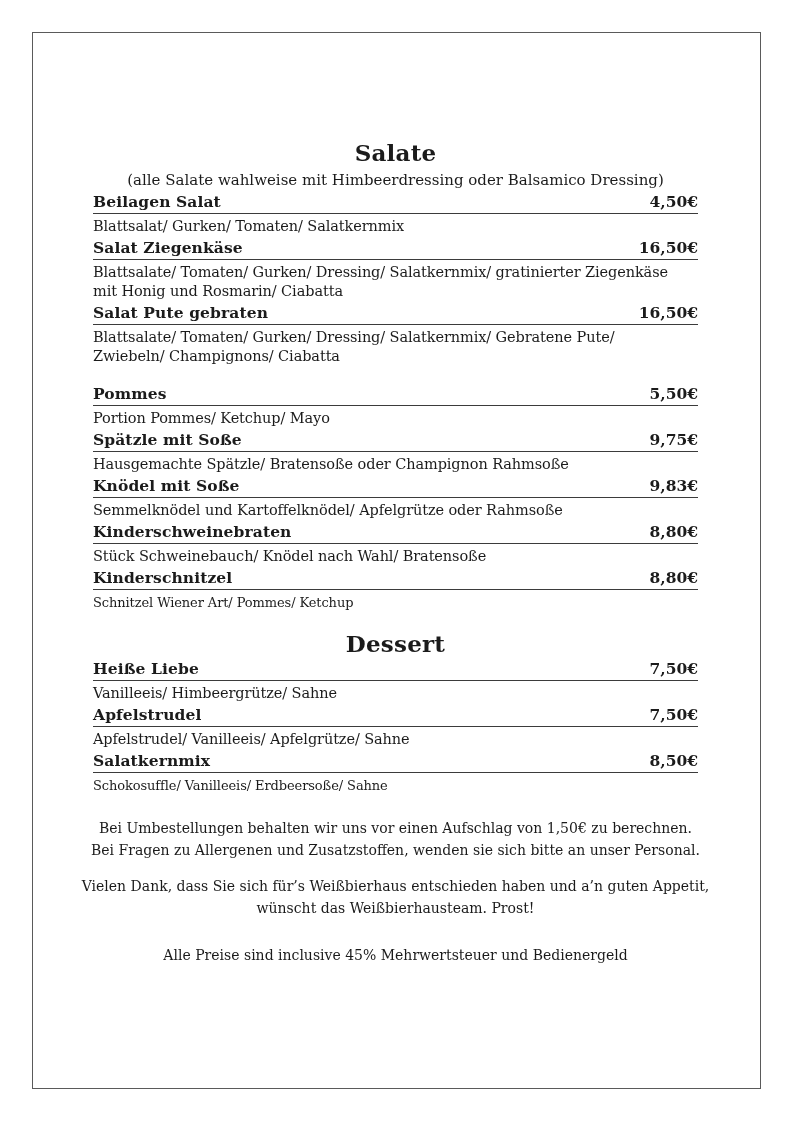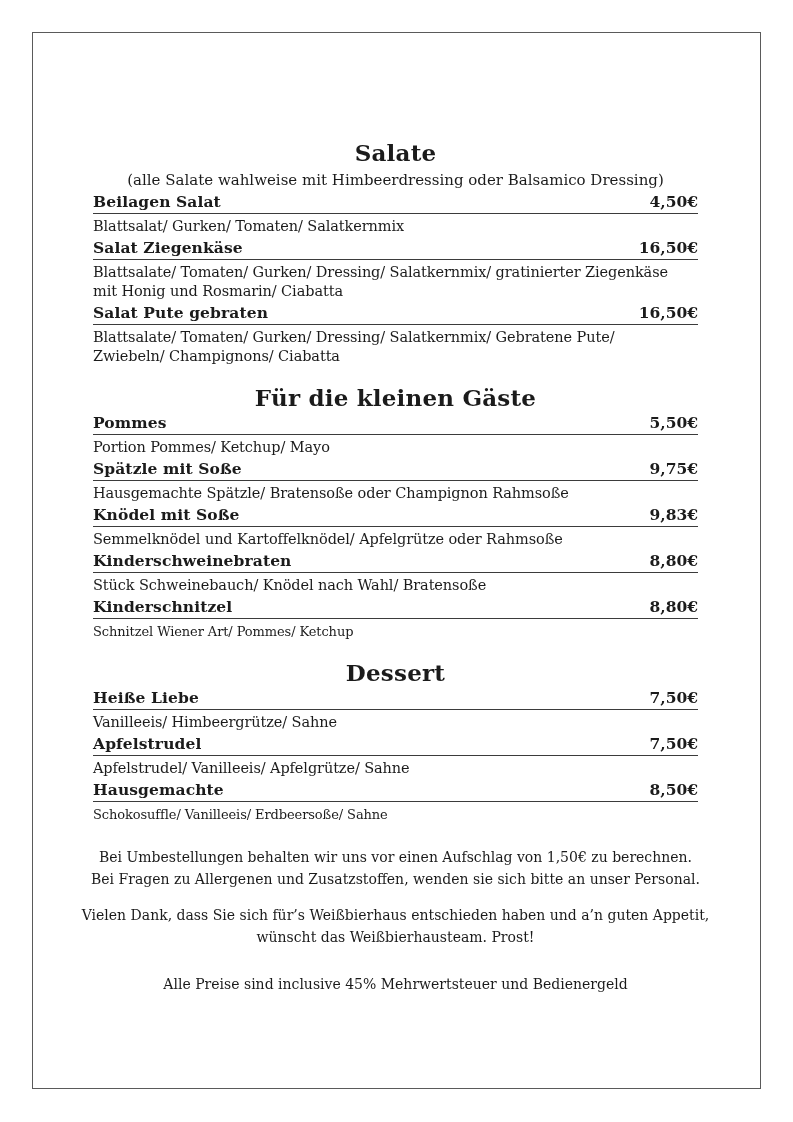--- a/index.html
+++ b/index.html
@@ -101,21 +101,20 @@
       <div class="item-header">
         <span class="item-name">Salat Pute gebraten</span>
         <span class="item-price">16,50€</span>
       </div>
       <div class="item-desc">Blattsalate/ Tomaten/ Gurken/ Dressing/ Salatkernmix/ Gebratene Pute/
 Zwiebeln/ Champignons/ Ciabatta</div>
     </div>
   </div>
 
   <div class="section">
-    <div class="section-title">Für die kleinen Gäste</div>
 
     <div class="menu-item">
       <div class="item-header">
         <span class="item-name">Pommes</span>
         <span class="item-price">5,50€</span>
       </div>
       <div class="item-desc">Portion Pommes/ Ketchup/ Mayo</div>
     </div>
 
     <div class="menu-item">
@@ -165,21 +164,21 @@
     <div class="menu-item">
       <div class="item-header">
         <span class="item-name">Apfelstrudel</span>
         <span class="item-price">7,50€</span>
       </div>
       <div class="item-desc">Apfelstrudel/ Vanilleeis/ Apfelgrütze/ Sahne</div>
     </div>
 
     <div class="menu-item">
       <div class="item-header">
-        <span class="item-name">Hausgemachte</span>
+        <span class="item-name">Salatkernmix</span>
         <span class="item-price">8,50€</span>
       </div>
       <div class="item-desc small">Schokosuffle/ Vanilleeis/ Erdbeersoße/ Sahne</div>
     </div>
   </div>
 
   <div class="notes">
     <div class="note-block nb1">
       <div>Bei Umbestellungen behalten wir uns vor einen Aufschlag von 1,50€ zu berechnen.</div>
       <div>Bei Fragen zu Allergenen und Zusatzstoffen, wenden sie sich bitte an unser Personal.</div>

